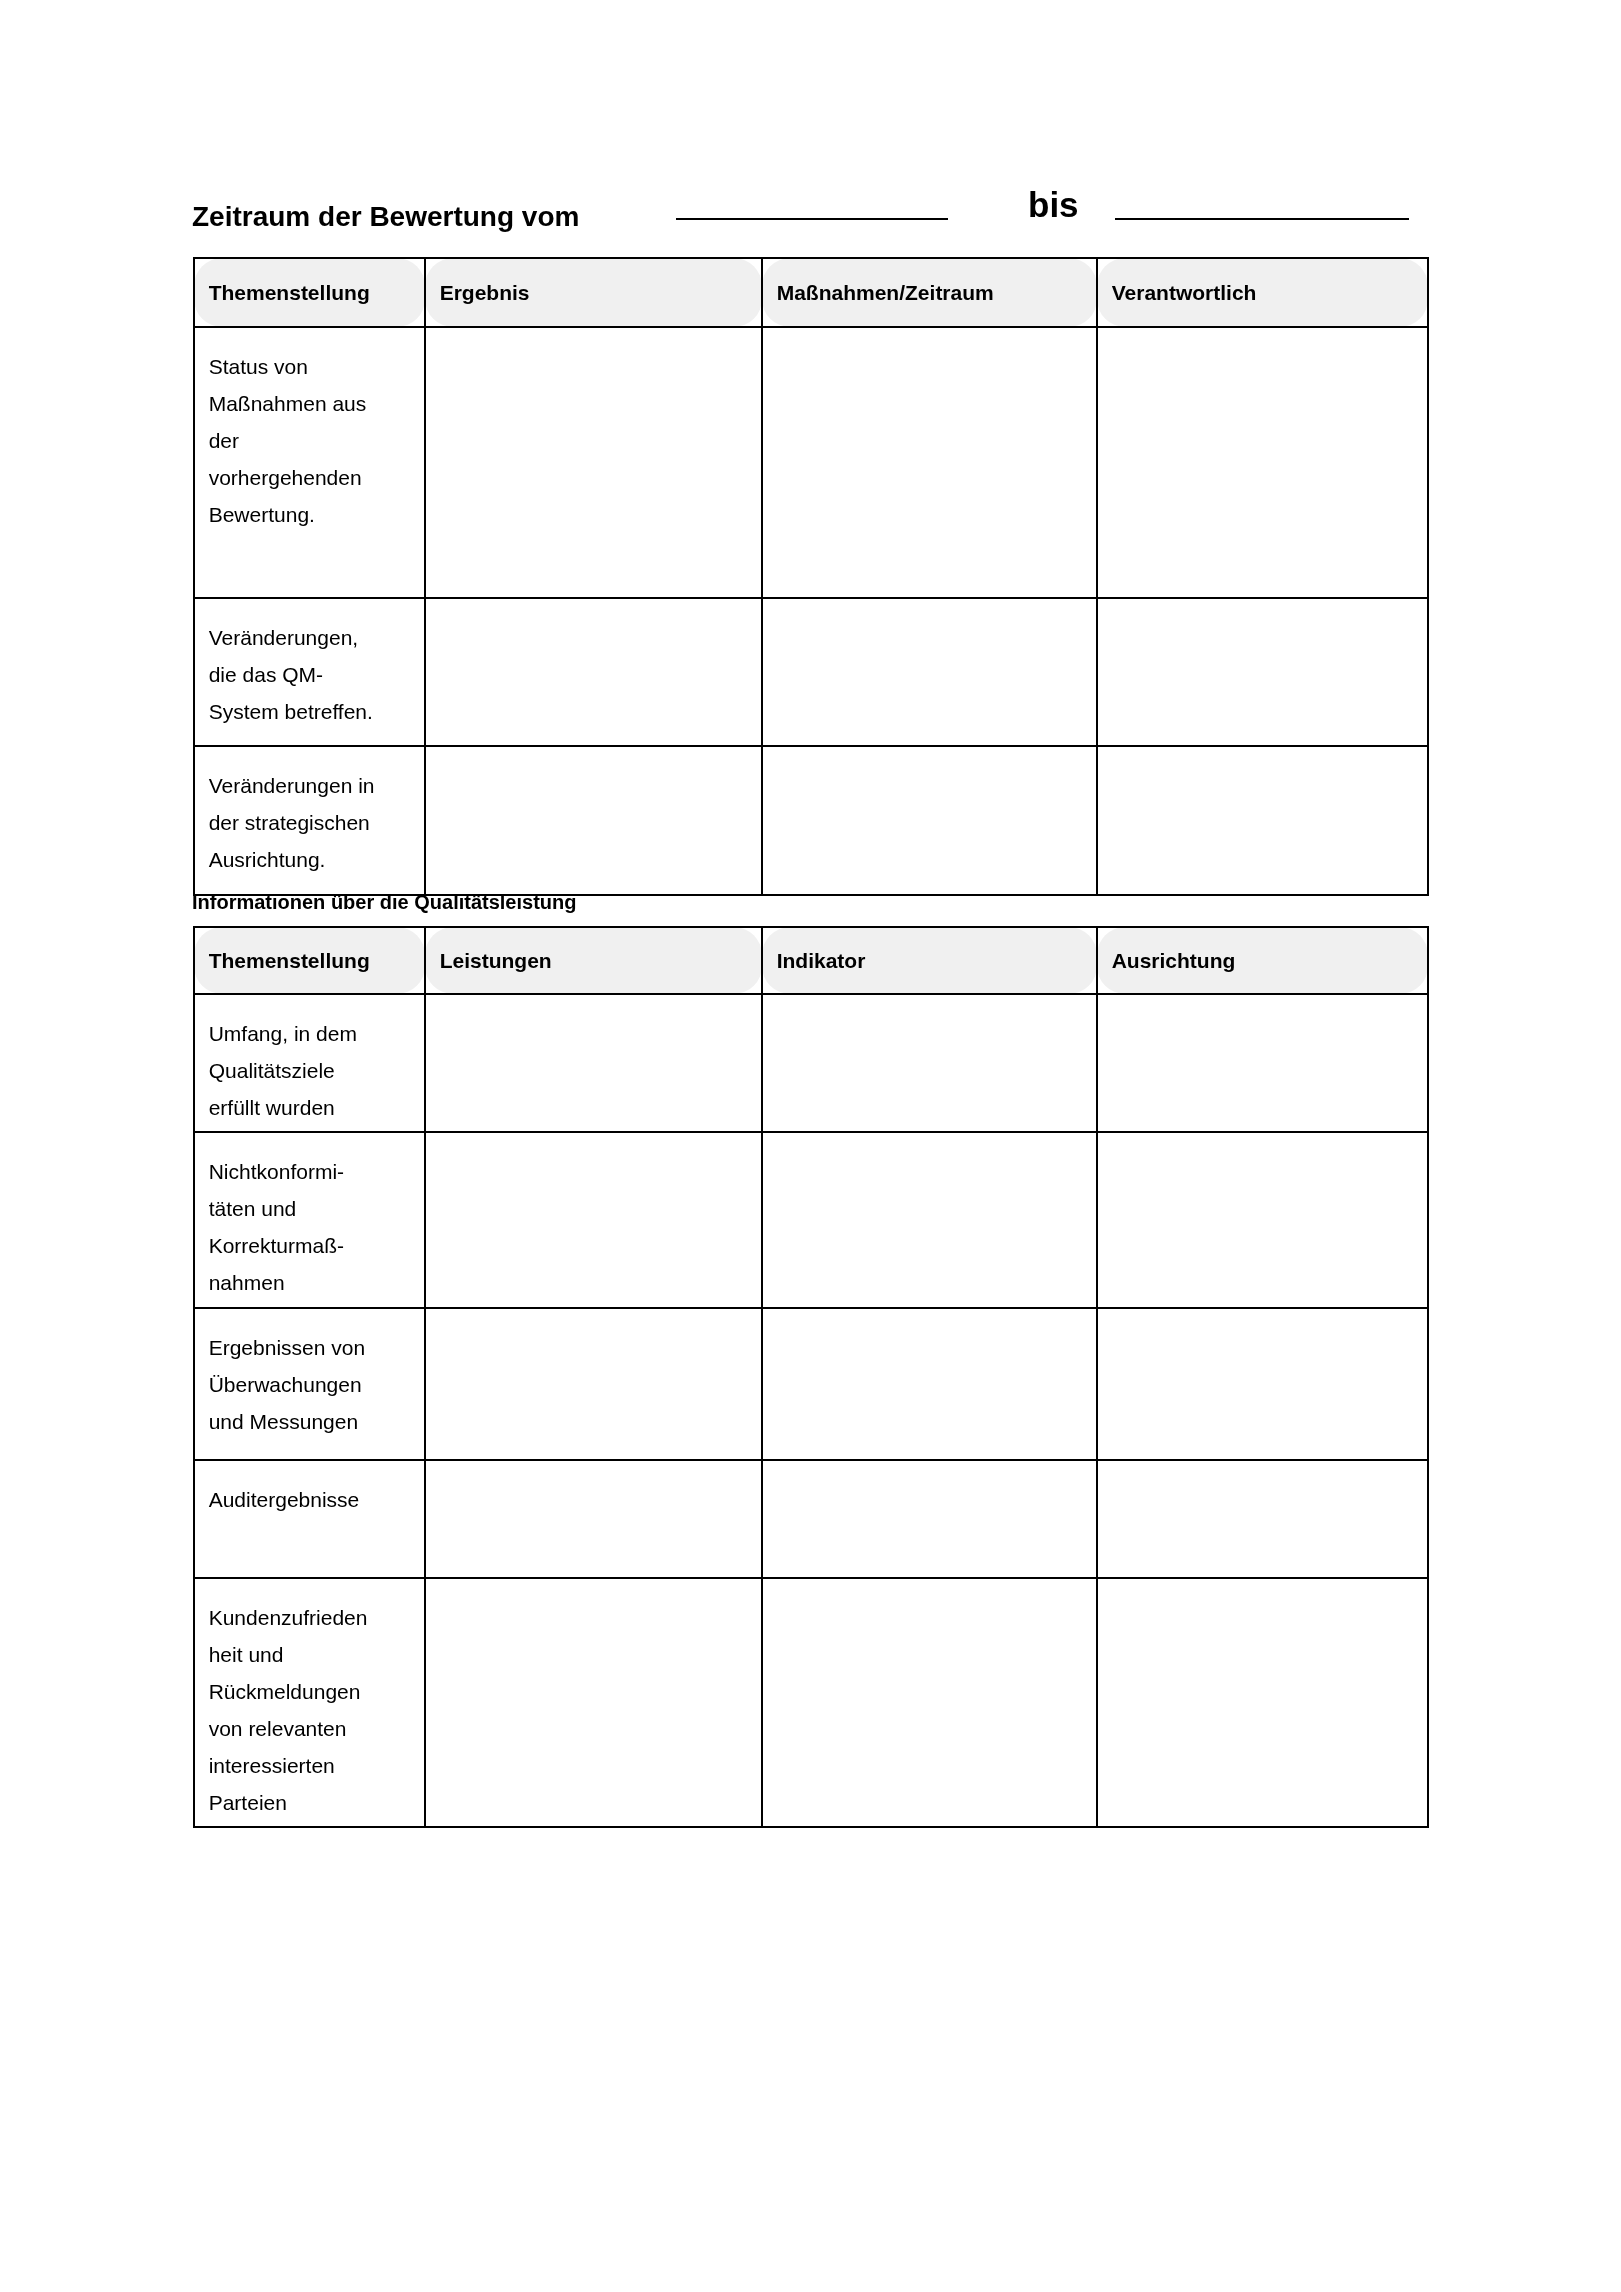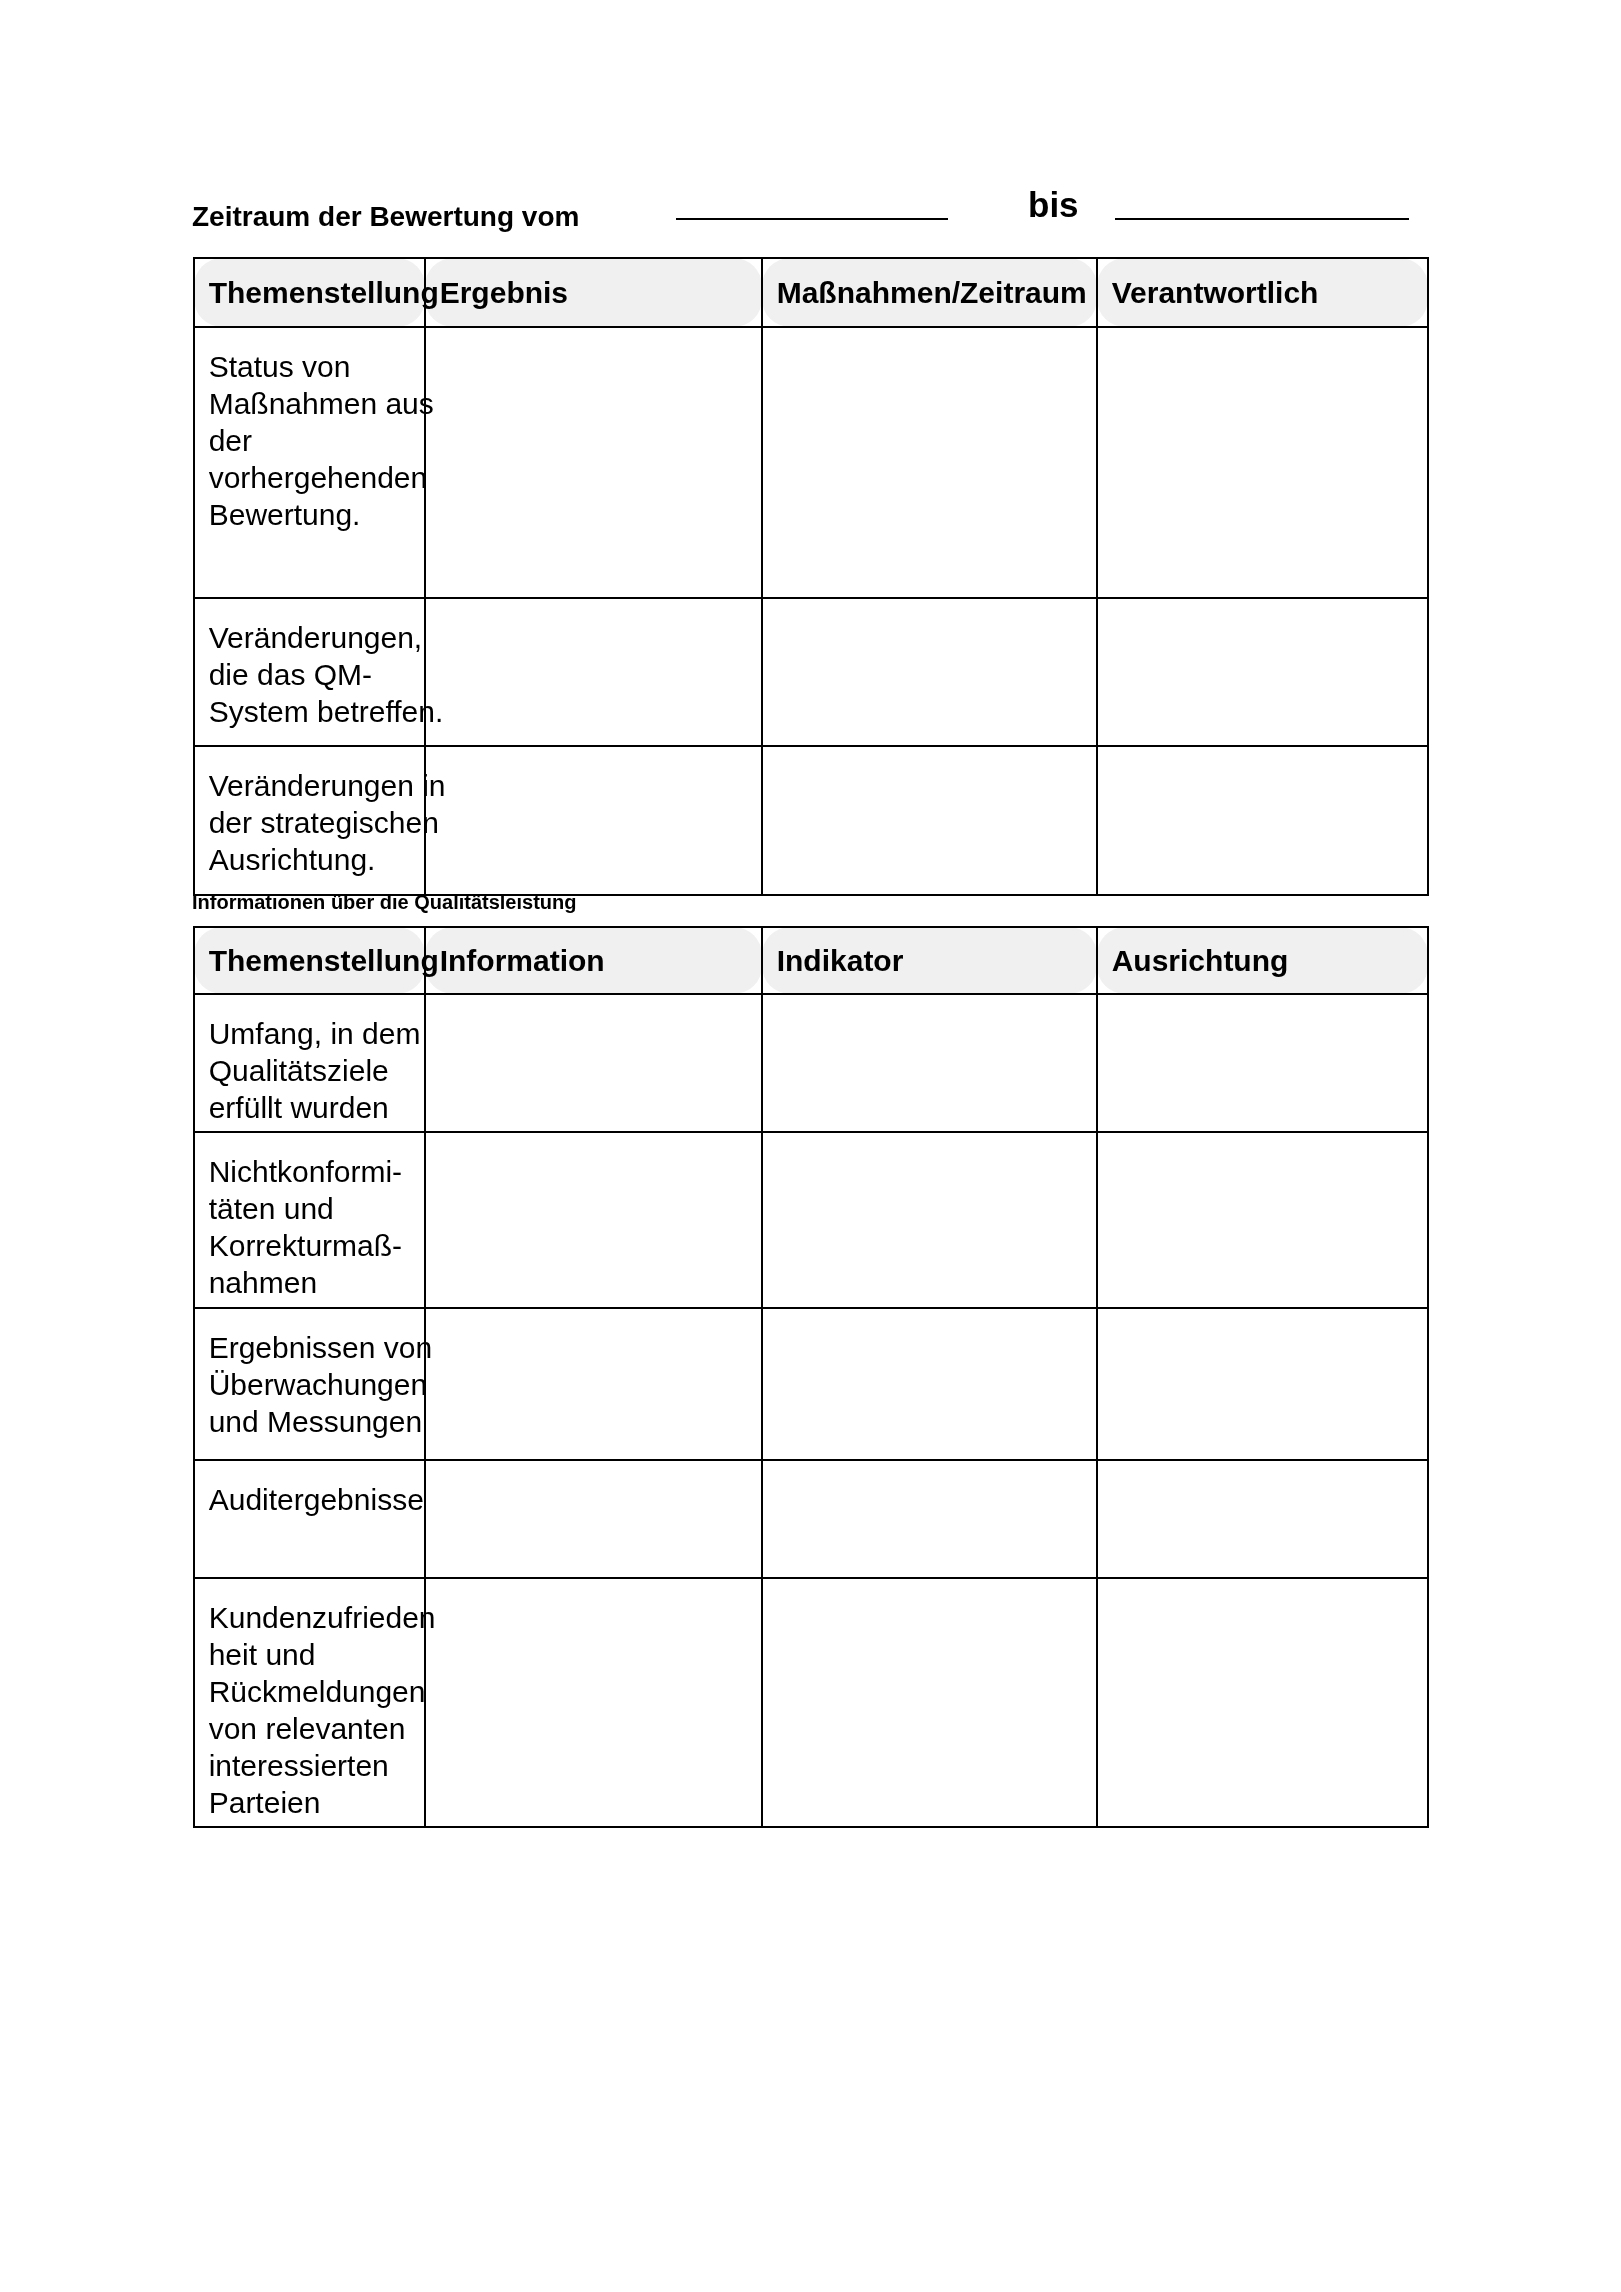--- a/index.html
+++ b/index.html
@@ -36,21 +36,21 @@
   .doc-table {
     position:absolute; left:193px; width:1235px;
     border-collapse:collapse; table-layout:fixed;
     border:2.9px solid #000;
   }
   .table-review  { top:257px; }
   .table-quality { top:926px; }
   .doc-table th, .doc-table td {
     border-left:2px solid #000; border-right:2px solid #000;
     border-top:2.9px solid #000;  border-bottom:2.9px solid #000;
-    font-size:30px;
+    font-size:21px;
     border-radius:28px;
   }
   .doc-table th {
     background:#f0f0f0;
     font-weight:bold; text-align:left; vertical-align:middle;
     padding:0 11.8px 0 13.7px; white-space:pre;
   }
   .doc-table td {
     vertical-align:top; text-align:left;
     padding:19.6px 9.8px 5.9px 13.7px;
@@ -116,21 +116,21 @@
   <table class="doc-table table-quality">
     <colgroup>
       <col style="width:231px">
         <col style="width:337px">
         <col style="width:335px">
         <col style="width:331px">
     </colgroup>
     <tbody>
         <tr style="height:67px">
       <th>Themenstellung</th>
-      <th>Information</th>
+      <th>Leistungen</th>
       <th>Indikator</th>
       <th>Ausrichtung</th>
     </tr>
     <tr style="height:132px">
       <td>Umfang, in dem
 Qualitätsziele
 erfüllt wurden</td>
       <td></td>
       <td></td>
       <td></td>

